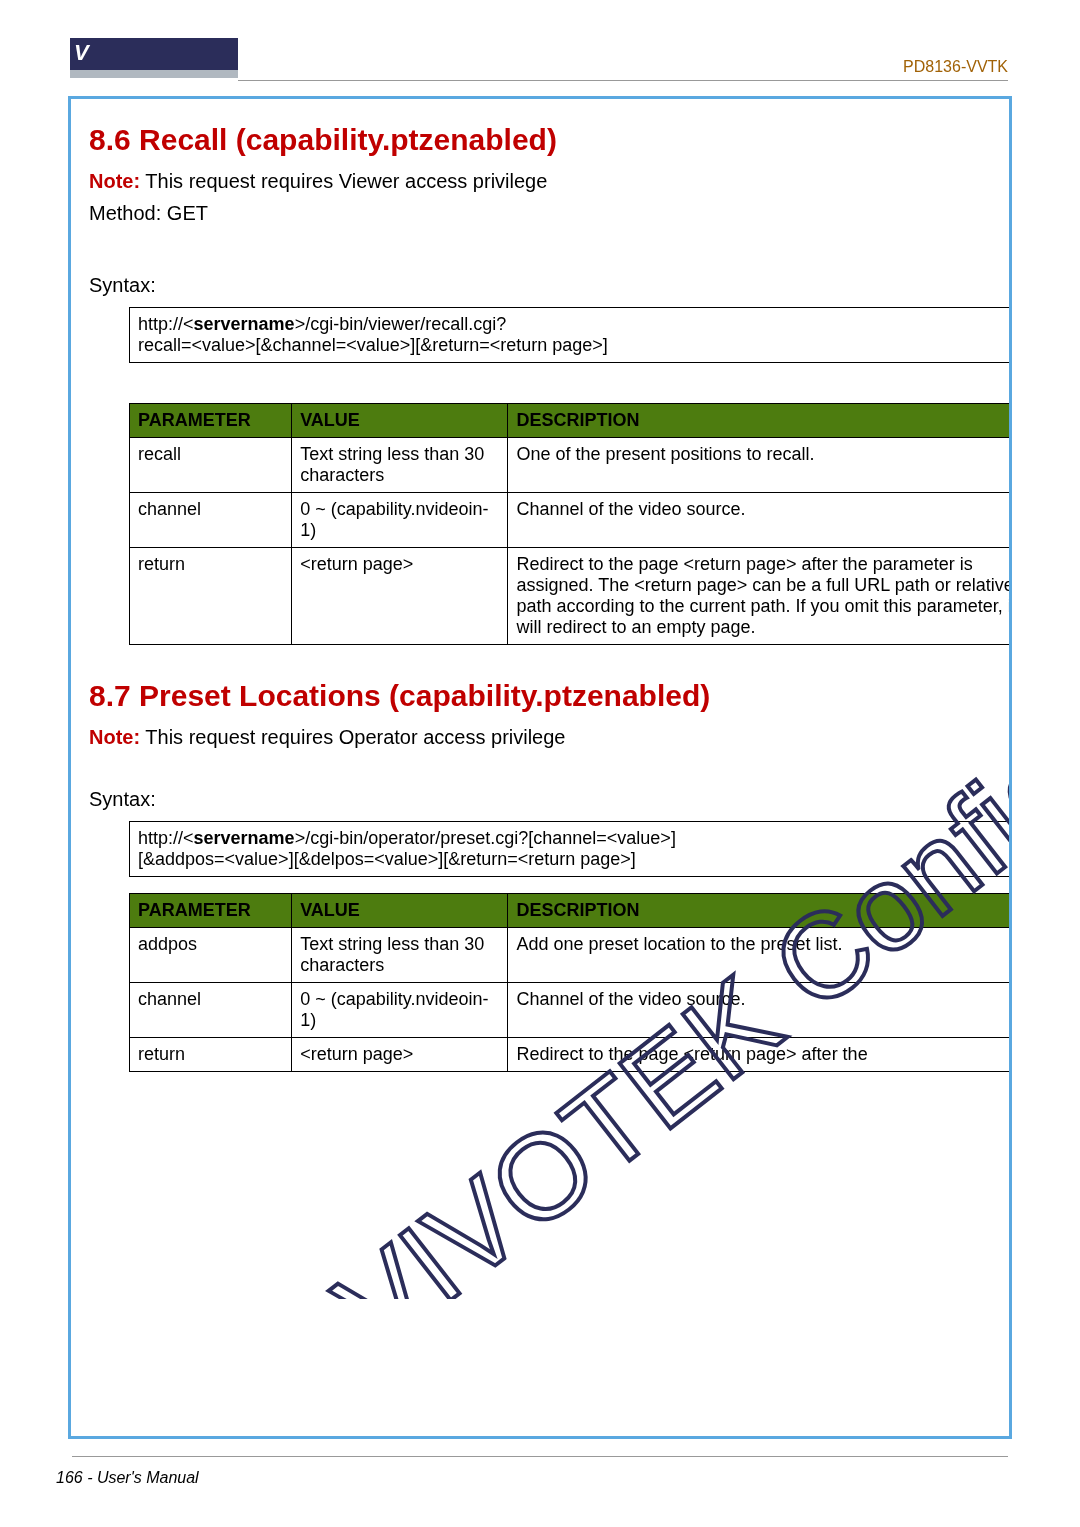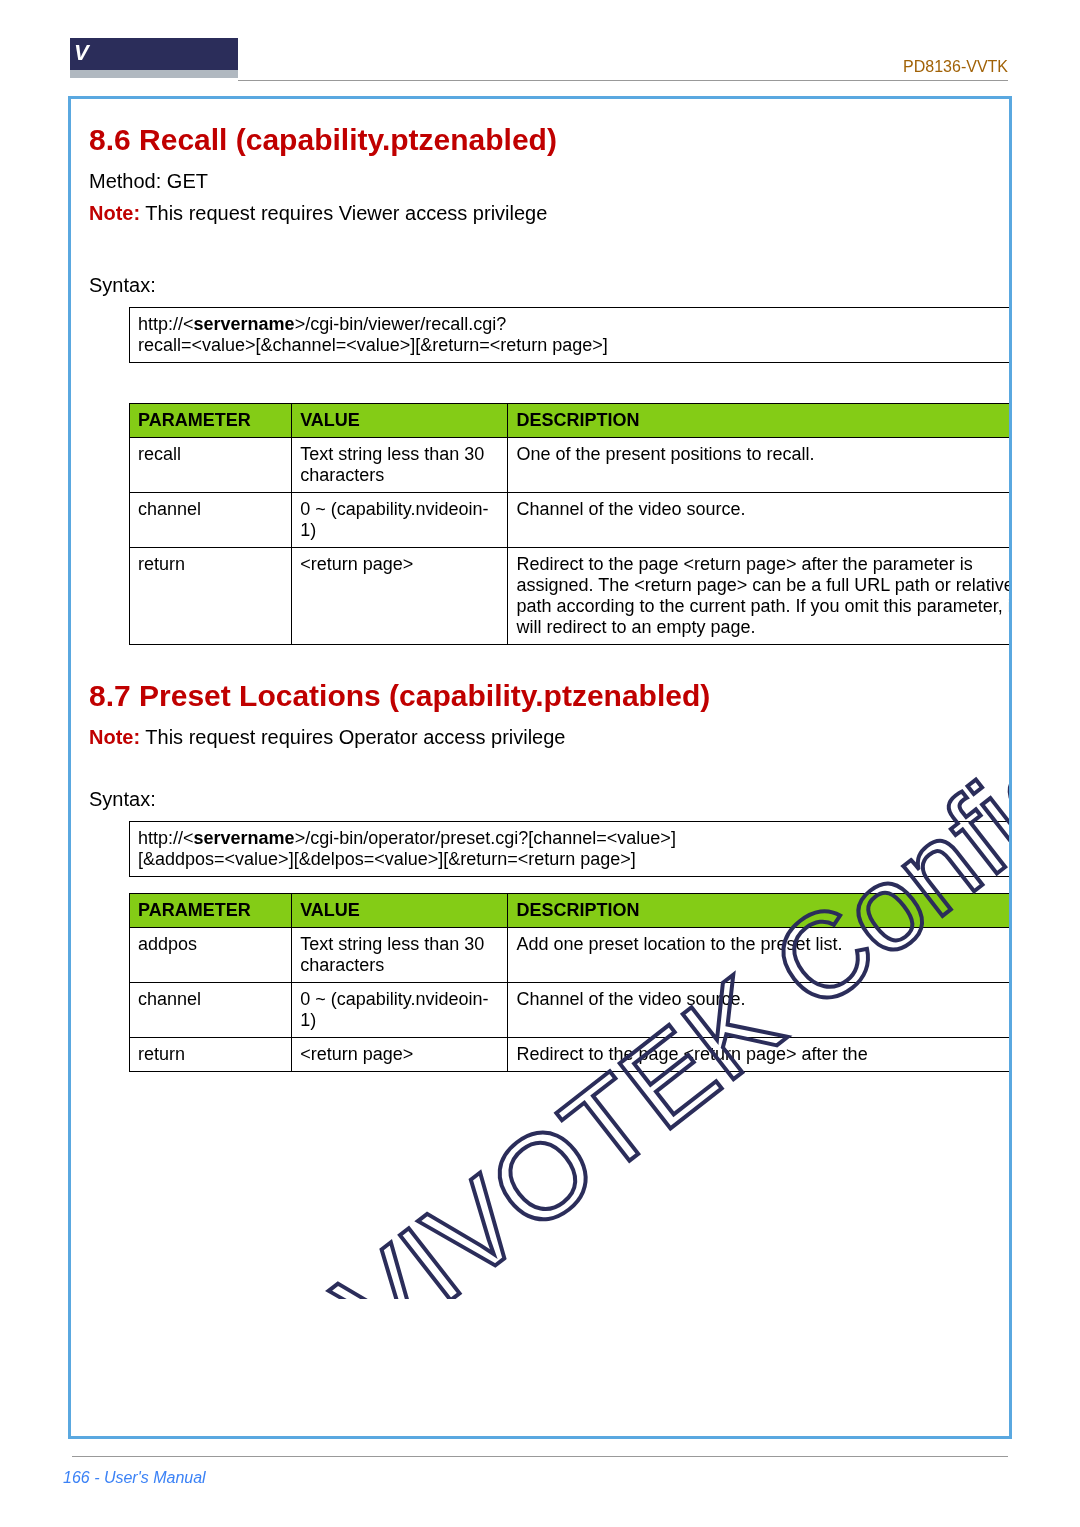--- a/index.html
+++ b/index.html
@@ -89,38 +89,38 @@
     margin-top: 6px;
     margin-left: 40px;
   }
   table.param th, table.param td {
     border: 1px solid #000;
     padding: 6px 8px;
     vertical-align: top;
     font-size: 18px;
   }
   table.param th {
-    background: #84cc16;
+    background: #4d7c0f;
     text-align: left;
     font-weight: bold;
   }
   .footer-line {
     position: absolute;
     left: 72px;
     right: 72px;
     bottom: 70px;
     height: 1px;
     background: #999;
   }
   .footer-text {
     position: absolute;
-    left: 63px;
+    left: 56px;
     bottom: 40px;
     font-style: italic;
-    color: #3b82f6;
+    color: #000000;
     font-size: 16px;
   }
   svg.watermark {
     position: absolute;
     left: 0; right: 0;
     top: 300px;
     width: 940px;
     height: 900px;
     pointer-events: none;
   }
@@ -143,24 +143,24 @@
 <div class="header-right">PD8136-VVTK</div>
 <div class="header-line"></div>
 
 <div class="doc-frame">
 
   <svg class="watermark" viewBox="0 0 940 900">
     <text class="wm-text" x="30" y="750" transform="rotate(-38 470 450)">VIVOTEK Confidential</text>
   </svg>
 
   <div class="sec-title">8.6 Recall (capability.ptzenabled)</div>
-  <div class="body-text">Method: GET</div>
   <div class="body-text">
     <span class="note-label">Note:</span><span> This request requires Viewer access privilege</span>
   </div>
+  <div class="body-text">Method: GET</div>
 
   <div class="spacer"></div>
 
   <div class="body-text">Syntax:</div>
   <table class="param">
     <tbody>
         <tr>
           <td>
       <span>http://&lt;</span><span class="svr">servername</span><span>&gt;/cgi-bin/viewer/recall.cgi?</span><br>
       <span>recall=&lt;value&gt;[&amp;channel=&lt;value&gt;][&amp;return=&lt;return page&gt;]</span>

